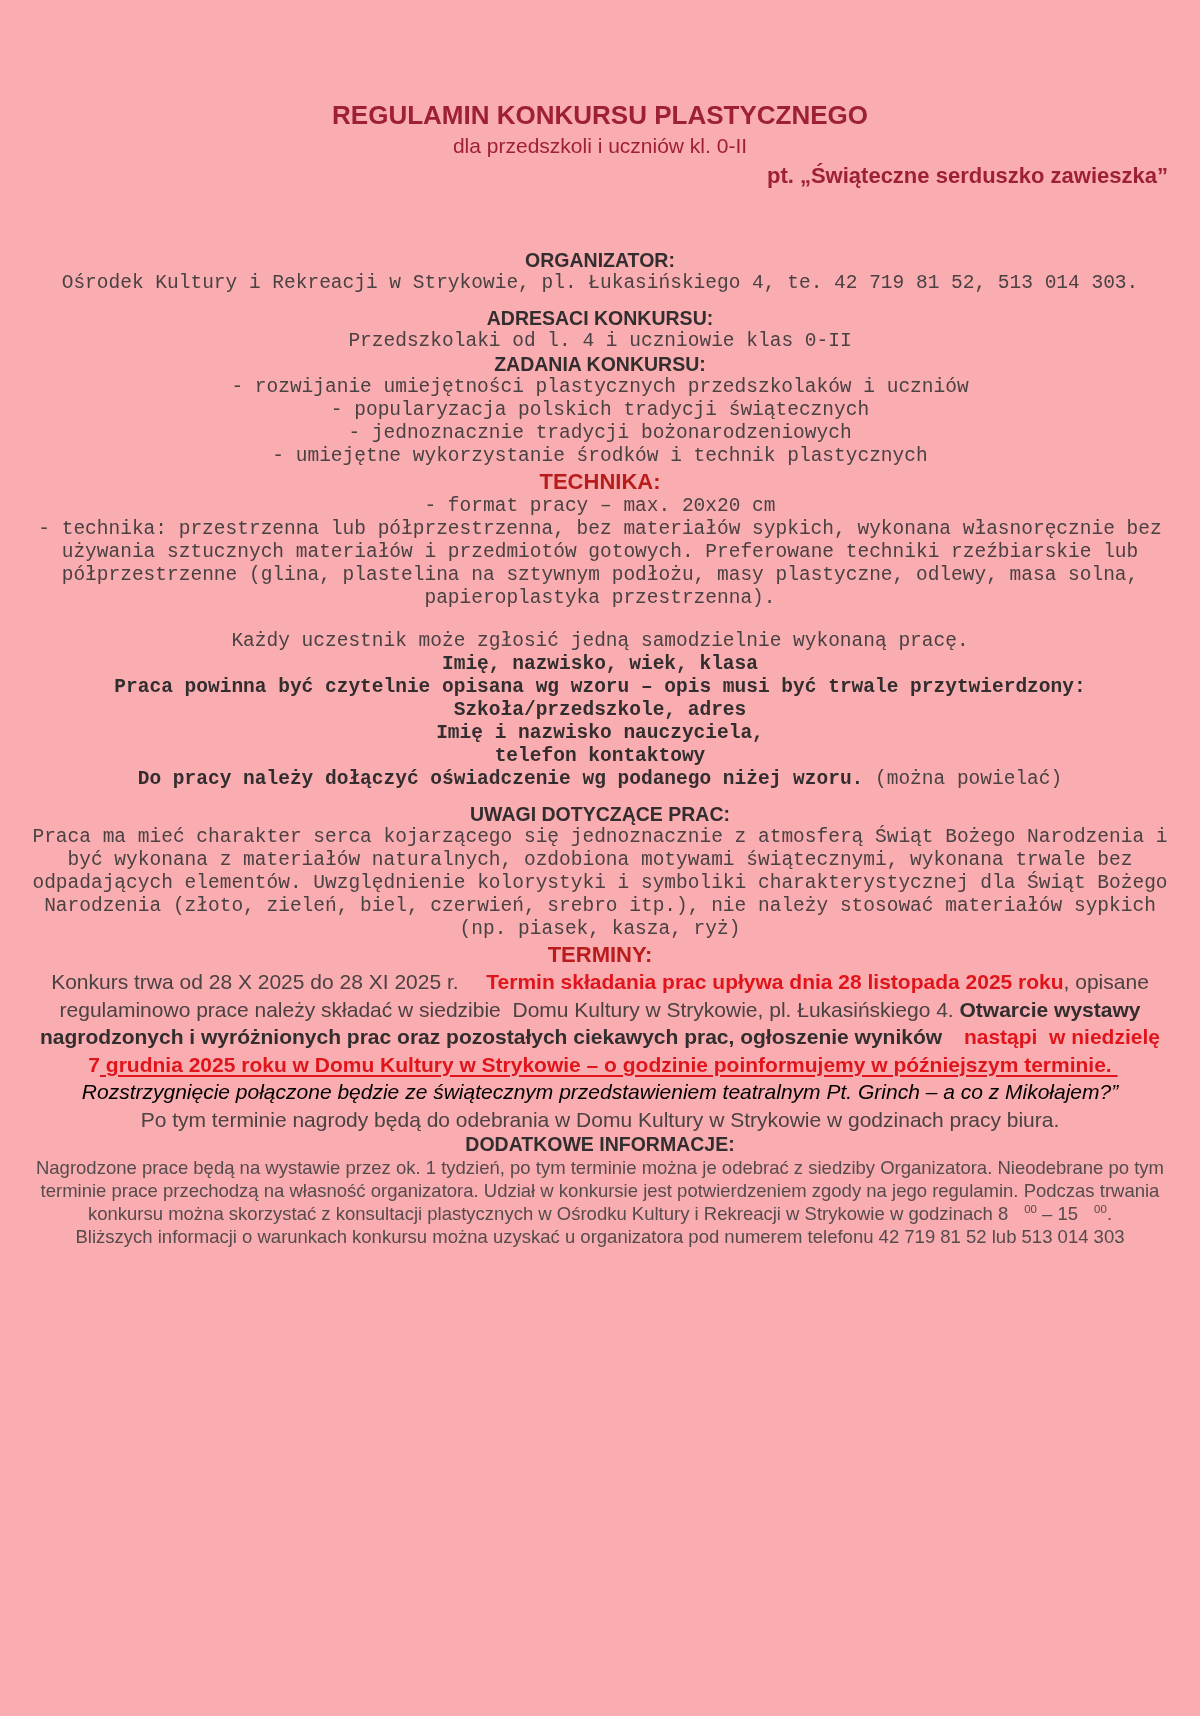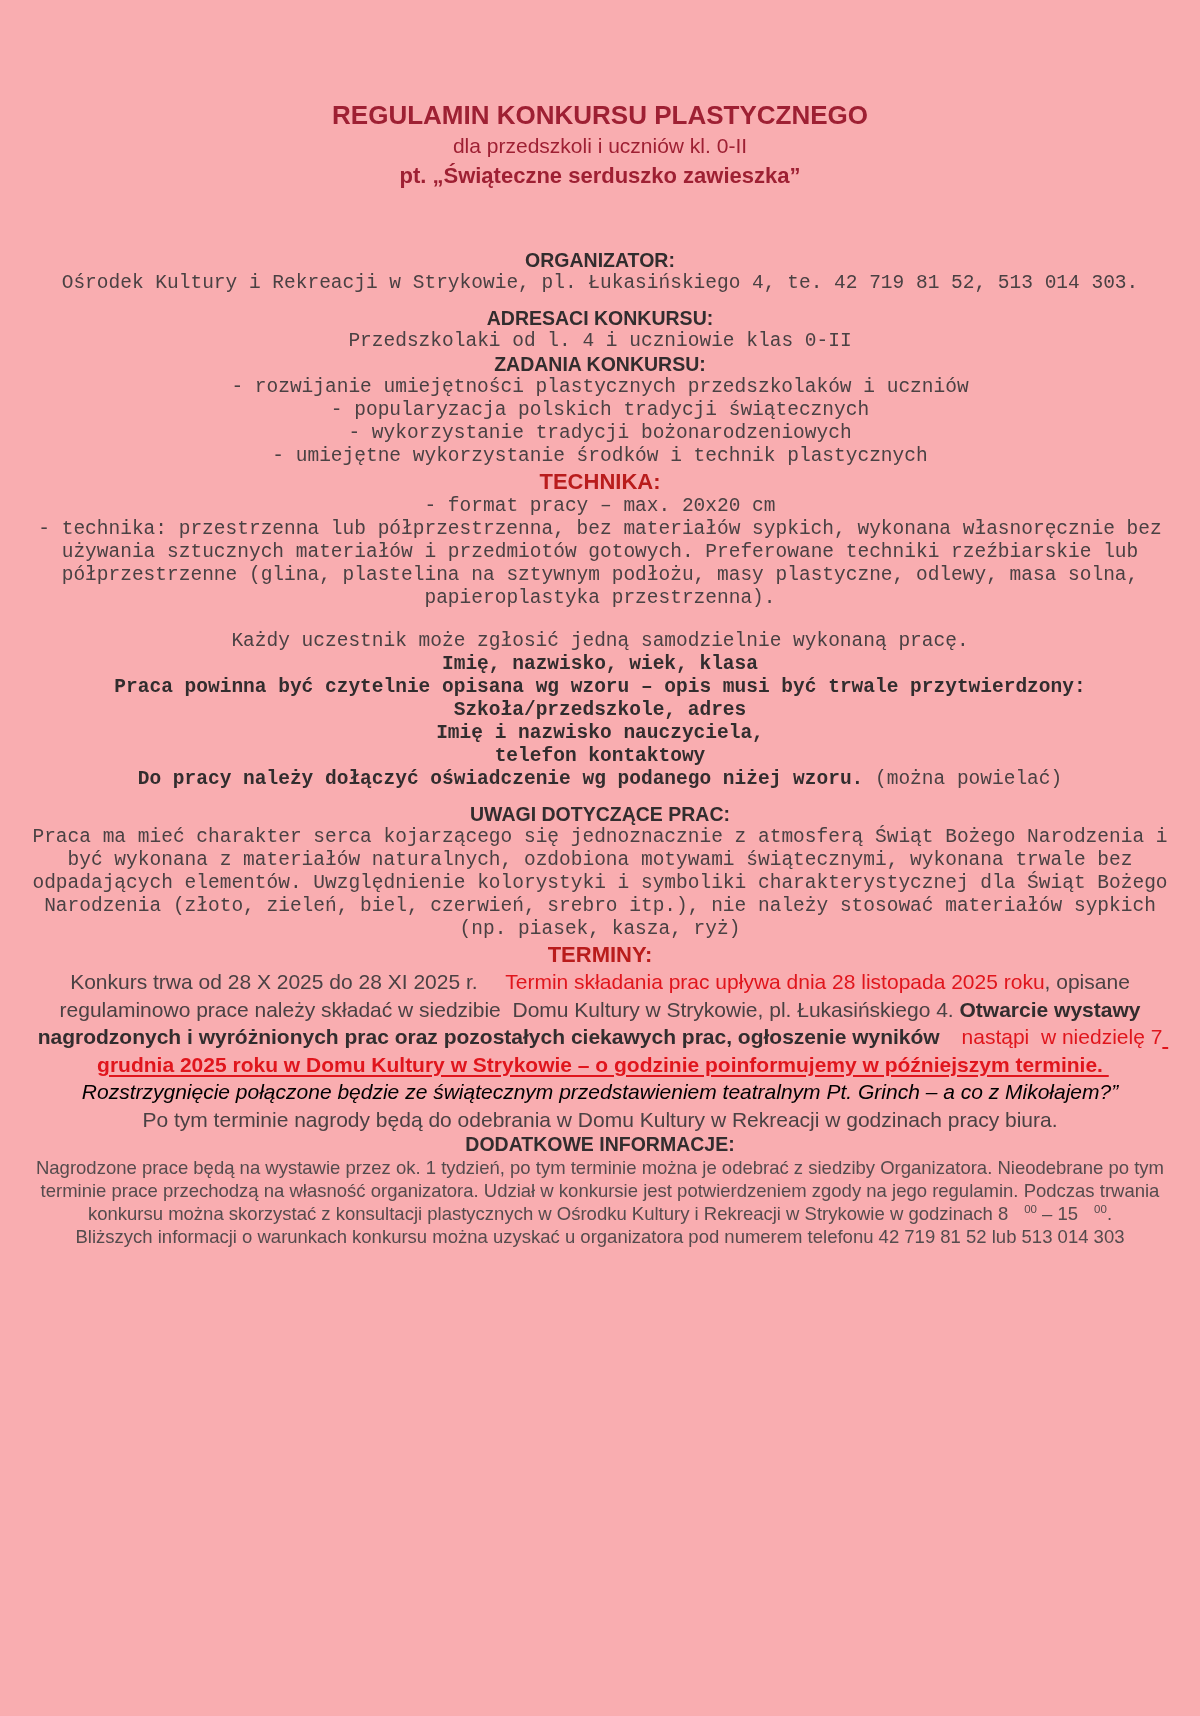--- a/index.html
+++ b/index.html
@@ -15,30 +15,30 @@
     padding-top:100px;
   }
   .content{
     width:1136px;margin:0 auto;
     text-align:center;
   }
   .line{white-space:pre-wrap;}
   
   .b-title1{font-size:26px;font-weight:bold;color:#9e2033;line-height:31px;}
   .b-title2{font-size:21px;color:#9e2033;line-height:30px;}
-  .b-title3{font-size:22px;font-weight:bold;color:#9e2033;line-height:30px;}
+  .b-title3{font-size:22px;font-weight:bold;color:#9e2033;line-height:30px;text-align:right;}
   .b-head{font-size:19.5px;font-weight:bold;color:#322d2e;line-height:23px;}
   .b-head-lg{font-size:22px;font-weight:bold;color:#b91c1c;line-height:27px;}
   .b-body{font-size:19.5px;color:#4a4143;line-height:23px;font-family:Liberation Mono, monospace;}
   .b-body-lg{font-size:21px;color:#4a4143;line-height:27.5px;}
   .b-small{font-size:18.5px;color:#554b4d;line-height:23px;}
   
   .seg-reg{}
   .seg-bold{font-weight:bold;color:#322d2e;}
-  .seg-red{font-weight:normal;color:#e0151c;margin-left:16px;}
+  .seg-red{font-weight:bold;color:#e0151c;margin-left:16px;}
   .seg-redu{font-weight:bold;color:#e0151c;text-decoration:underline;text-underline-offset:3px;text-decoration-thickness:2px;}
   .seg-green{color:#000000;font-style:italic;}
   .seg-sup{vertical-align:super;font-size:0.62em;line-height:0;padding-left:16px;}
   
   .mt-xl{margin-top:58px;}
   .mt-lg{margin-top:12px;}
   .mt-sm{margin-top:20px;}
 </style>
 </head>
 <body>
@@ -48,34 +48,34 @@
       <div class="line b-title1"><span class="seg-reg">REGULAMIN KONKURSU PLASTYCZNEGO</span></div>
       <div class="line b-title2"><span class="seg-reg">dla przedszkoli i uczniów kl. 0-II</span></div>
       <div class="line b-title3"><span class="seg-reg">pt. „Świąteczne serduszko zawieszka”</span></div>
       <div class="line b-head mt-xl"><span class="seg-reg">ORGANIZATOR:</span></div>
       <div class="line b-body"><span class="seg-reg">Ośrodek Kultury i Rekreacji w Strykowie, pl. Łukasińskiego 4, te. 42 719 81 52, 513 014 303.</span></div>
       <div class="line b-head mt-lg"><span class="seg-reg">ADRESACI KONKURSU:</span></div>
       <div class="line b-body"><span class="seg-reg">Przedszkolaki od l. 4 i uczniowie klas 0-II</span></div>
       <div class="line b-head"><span class="seg-reg">ZADANIA KONKURSU:</span></div>
       <div class="line b-body"><span class="seg-reg">- rozwijanie umiejętności plastycznych przedszkolaków i uczniów</span></div>
       <div class="line b-body"><span class="seg-reg">- popularyzacja polskich tradycji świątecznych</span></div>
-      <div class="line b-body"><span class="seg-reg">- wykorzystanie tradycji bożonarodzeniowych</span></div>
+      <div class="line b-body"><span class="seg-reg">- jednoznacznie tradycji bożonarodzeniowych</span></div>
       <div class="line b-body"><span class="seg-reg">- umiejętne wykorzystanie środków i technik plastycznych</span></div>
       <div class="line b-head-lg"><span class="seg-reg">TECHNIKA:</span></div>
       <div class="line b-body"><span class="seg-reg">- format pracy – max. 20x20 cm</span></div>
       <div class="line b-body"><span class="seg-reg">- technika: przestrzenna lub półprzestrzenna, bez materiałów sypkich, wykonana własnoręcznie bez używania sztucznych materiałów i przedmiotów gotowych. Preferowane techniki rzeźbiarskie lub półprzestrzenne (glina, plastelina na sztywnym podłożu, masy plastyczne, odlewy, masa solna, papieroplastyka przestrzenna).</span></div>
       <div class="line b-body mt-sm"><span class="seg-reg">Każdy uczestnik może zgłosić jedną samodzielnie wykonaną pracę.</span></div>
       <div class="line b-body"><span class="seg-bold">Imię, nazwisko, wiek, klasa</span></div>
       <div class="line b-body"><span class="seg-bold">Praca powinna być czytelnie opisana wg wzoru – opis musi być trwale przytwierdzony:</span></div>
       <div class="line b-body"><span class="seg-bold">Szkoła/przedszkole, adres</span></div>
       <div class="line b-body"><span class="seg-bold">Imię i nazwisko nauczyciela,</span></div>
       <div class="line b-body"><span class="seg-bold">telefon kontaktowy</span></div>
       <div class="line b-body"><span class="seg-bold">Do pracy należy dołączyć oświadczenie wg podanego niżej wzoru.</span><span class="seg-reg"> (można powielać)</span></div>
       <div class="line b-head mt-lg"><span class="seg-reg">UWAGI DOTYCZĄCE PRAC:</span></div>
       <div class="line b-body"><span class="seg-reg">Praca ma mieć charakter serca kojarzącego się jednoznacznie z atmosferą Świąt Bożego Narodzenia i być wykonana z materiałów naturalnych, ozdobiona motywami świątecznymi, wykonana trwale bez odpadających elementów. Uwzględnienie kolorystyki i symboliki charakterystycznej dla Świąt Bożego Narodzenia (złoto, zieleń, biel, czerwień, srebro itp.), nie należy stosować materiałów sypkich (np. piasek, kasza, ryż)</span></div>
       <div class="line b-head-lg"><span class="seg-reg">TERMINY:</span></div>
       <div class="line b-body-lg"><span class="seg-reg">Konkurs trwa od 28 X 2025 do 28 XI 2025 r.  </span><span class="seg-red">Termin składania prac upływa dnia 28 listopada 2025 roku</span><span class="seg-reg">, opisane regulaminowo prace należy składać w siedzibie  Domu Kultury w Strykowie, pl. Łukasińskiego 4. </span><span class="seg-bold">Otwarcie wystawy nagrodzonych i wyróżnionych prac oraz pozostałych ciekawych prac, ogłoszenie wyników </span><span class="seg-red">nastąpi  w niedzielę 7</span><span class="seg-redu"> grudnia 2025 roku w Domu Kultury w Strykowie – o godzinie poinformujemy w późniejszym terminie. </span><span class="seg-green">Rozstrzygnięcie połączone będzie ze świątecznym przedstawieniem teatralnym Pt. Grinch – a co z Mikołajem?”</span></div>
-      <div class="line b-body-lg"><span class="seg-reg">Po tym terminie nagrody będą do odebrania w Domu Kultury w Rekreacji w godzinach pracy biura.</span></div>
+      <div class="line b-body-lg"><span class="seg-reg">Po tym terminie nagrody będą do odebrania w Domu Kultury w Strykowie w godzinach pracy biura.</span></div>
       <div class="line b-head"><span class="seg-reg">DODATKOWE INFORMACJE:</span></div>
       <div class="line b-small"><span class="seg-reg">Nagrodzone prace będą na wystawie przez ok. 1 tydzień, po tym terminie można je odebrać z siedziby Organizatora. Nieodebrane po tym terminie prace przechodzą na własność organizatora. Udział w konkursie jest potwierdzeniem zgody na jego regulamin. Podczas trwania konkursu można skorzystać z konsultacji plastycznych w Ośrodku Kultury i Rekreacji w Strykowie w godzinach 8</span><span class="seg-sup">00</span><span class="seg-reg"> – 15</span><span class="seg-sup">00</span><span class="seg-reg">.</span></div>
       <div class="line b-small"><span class="seg-reg">Bliższych informacji o warunkach konkursu można uzyskać u organizatora pod numerem telefonu 42 719 81 52 lub 513 014 303</span></div>
     </div>
 </div>
 
 </body></html>

